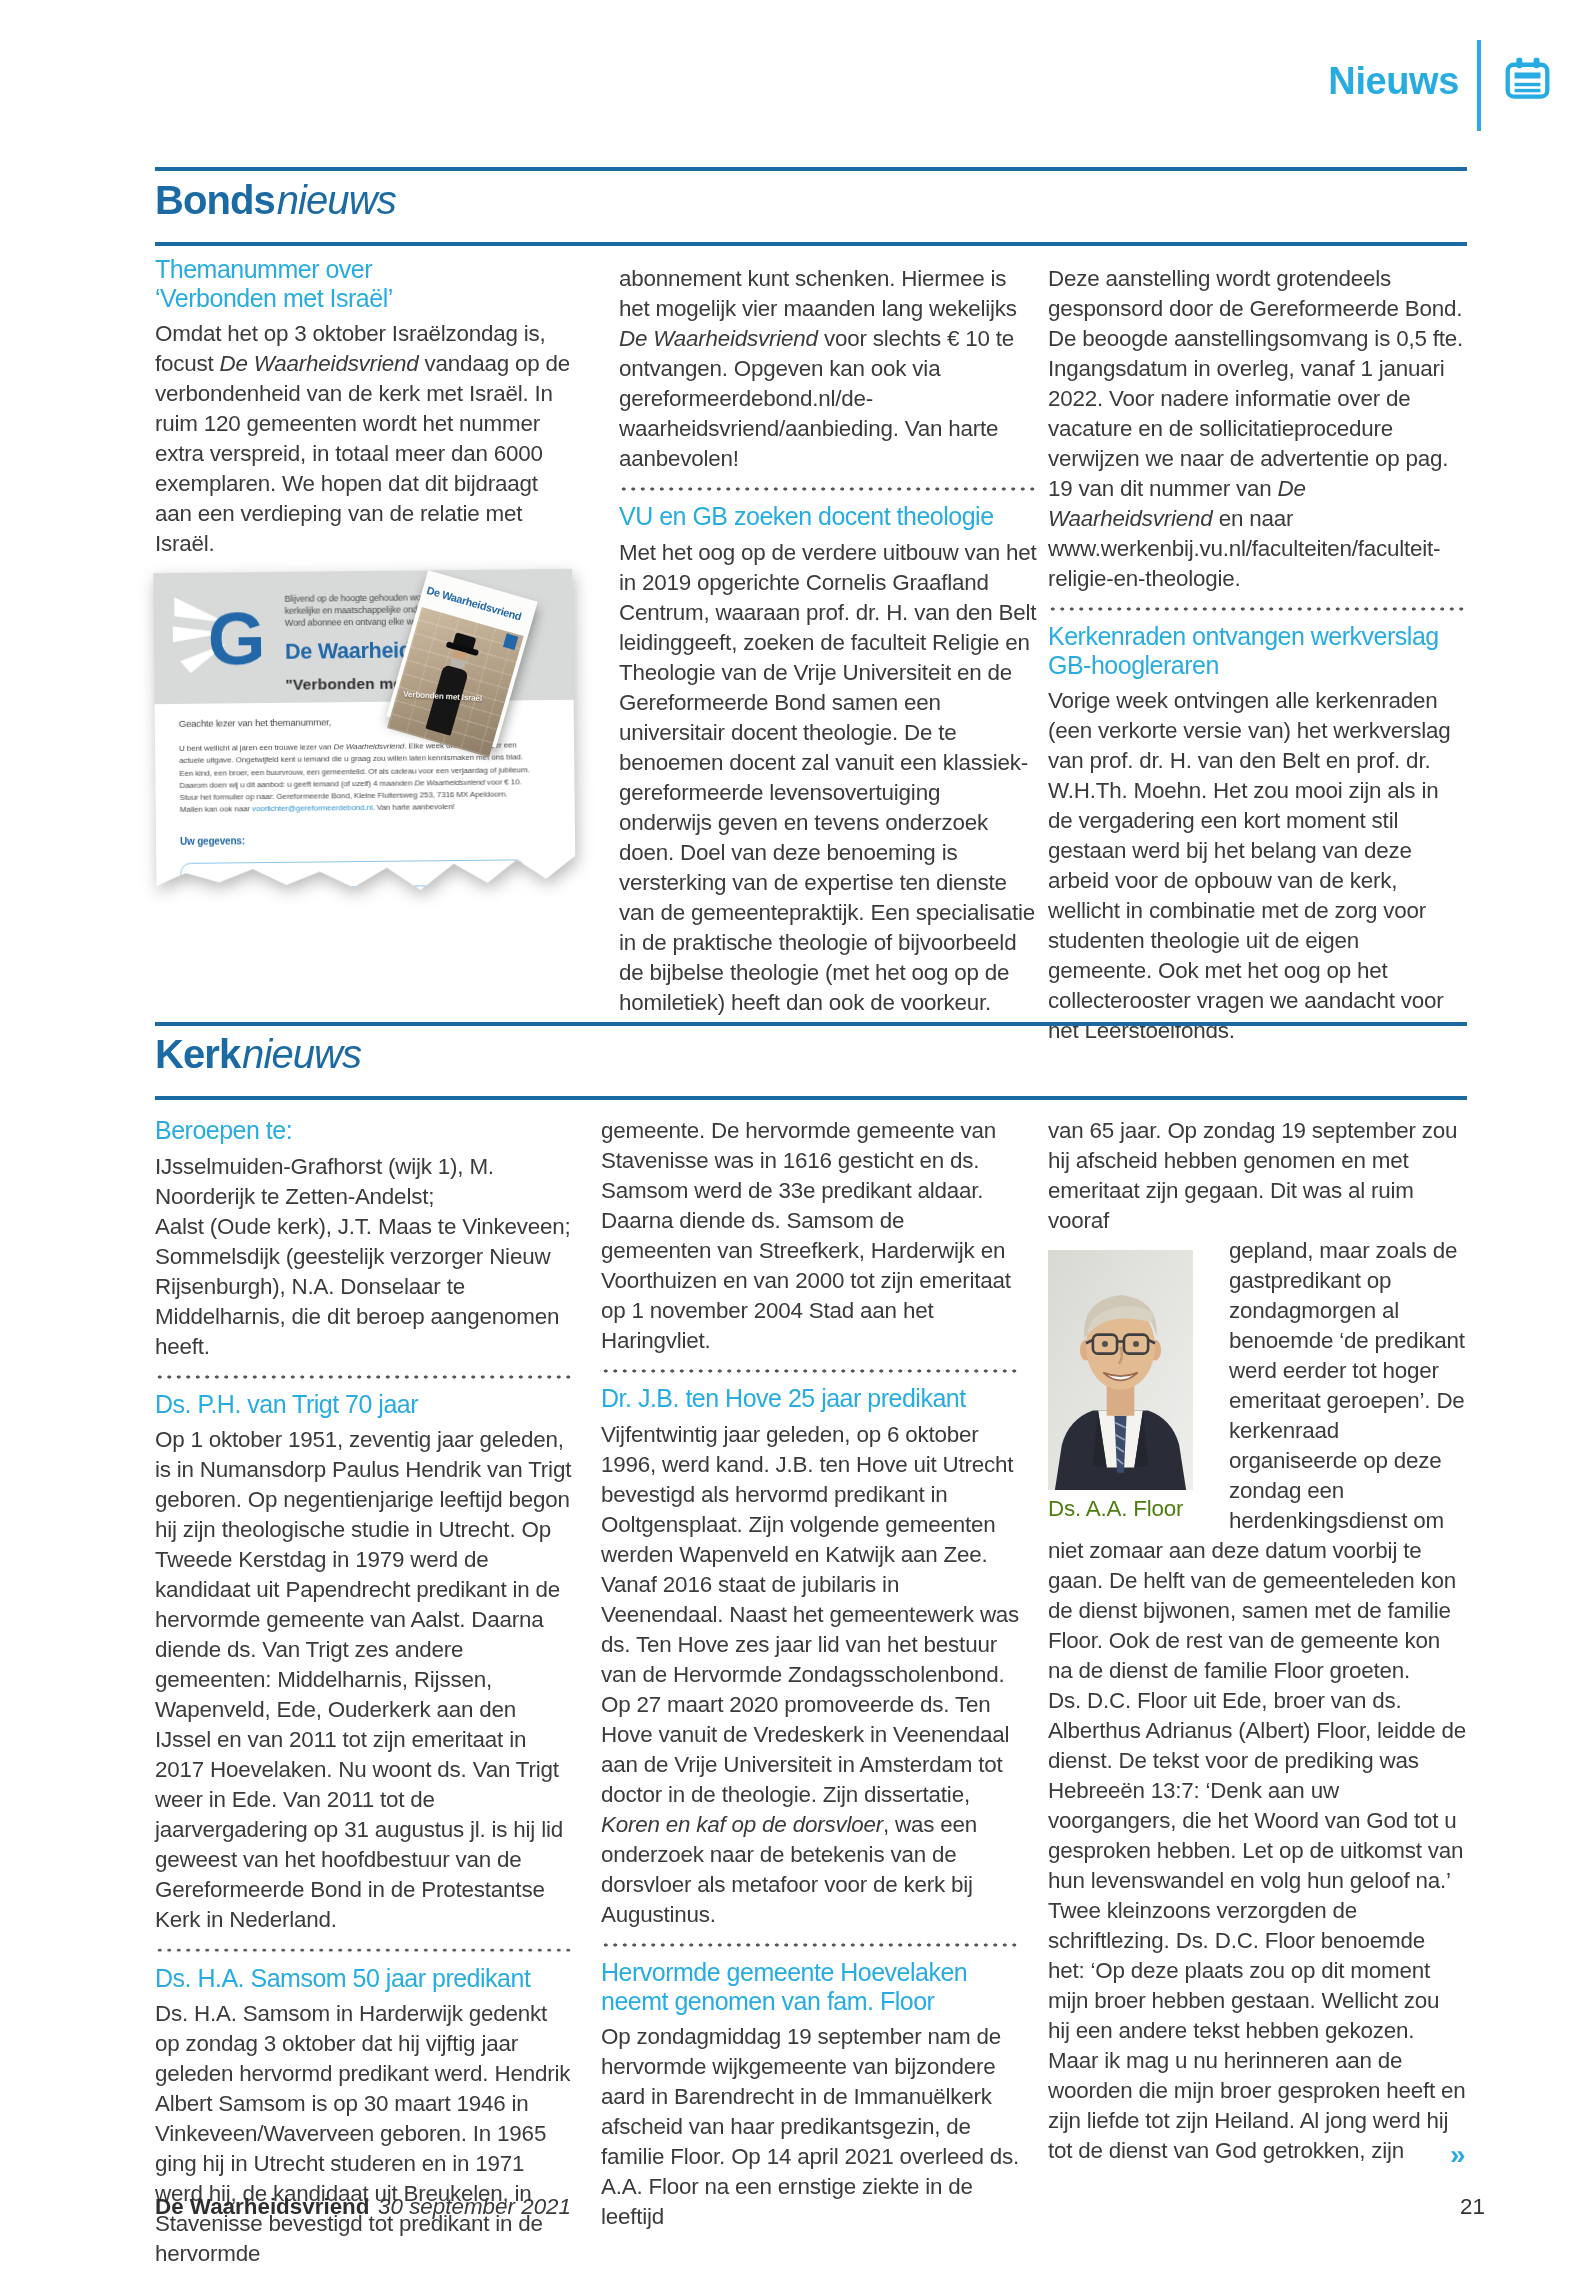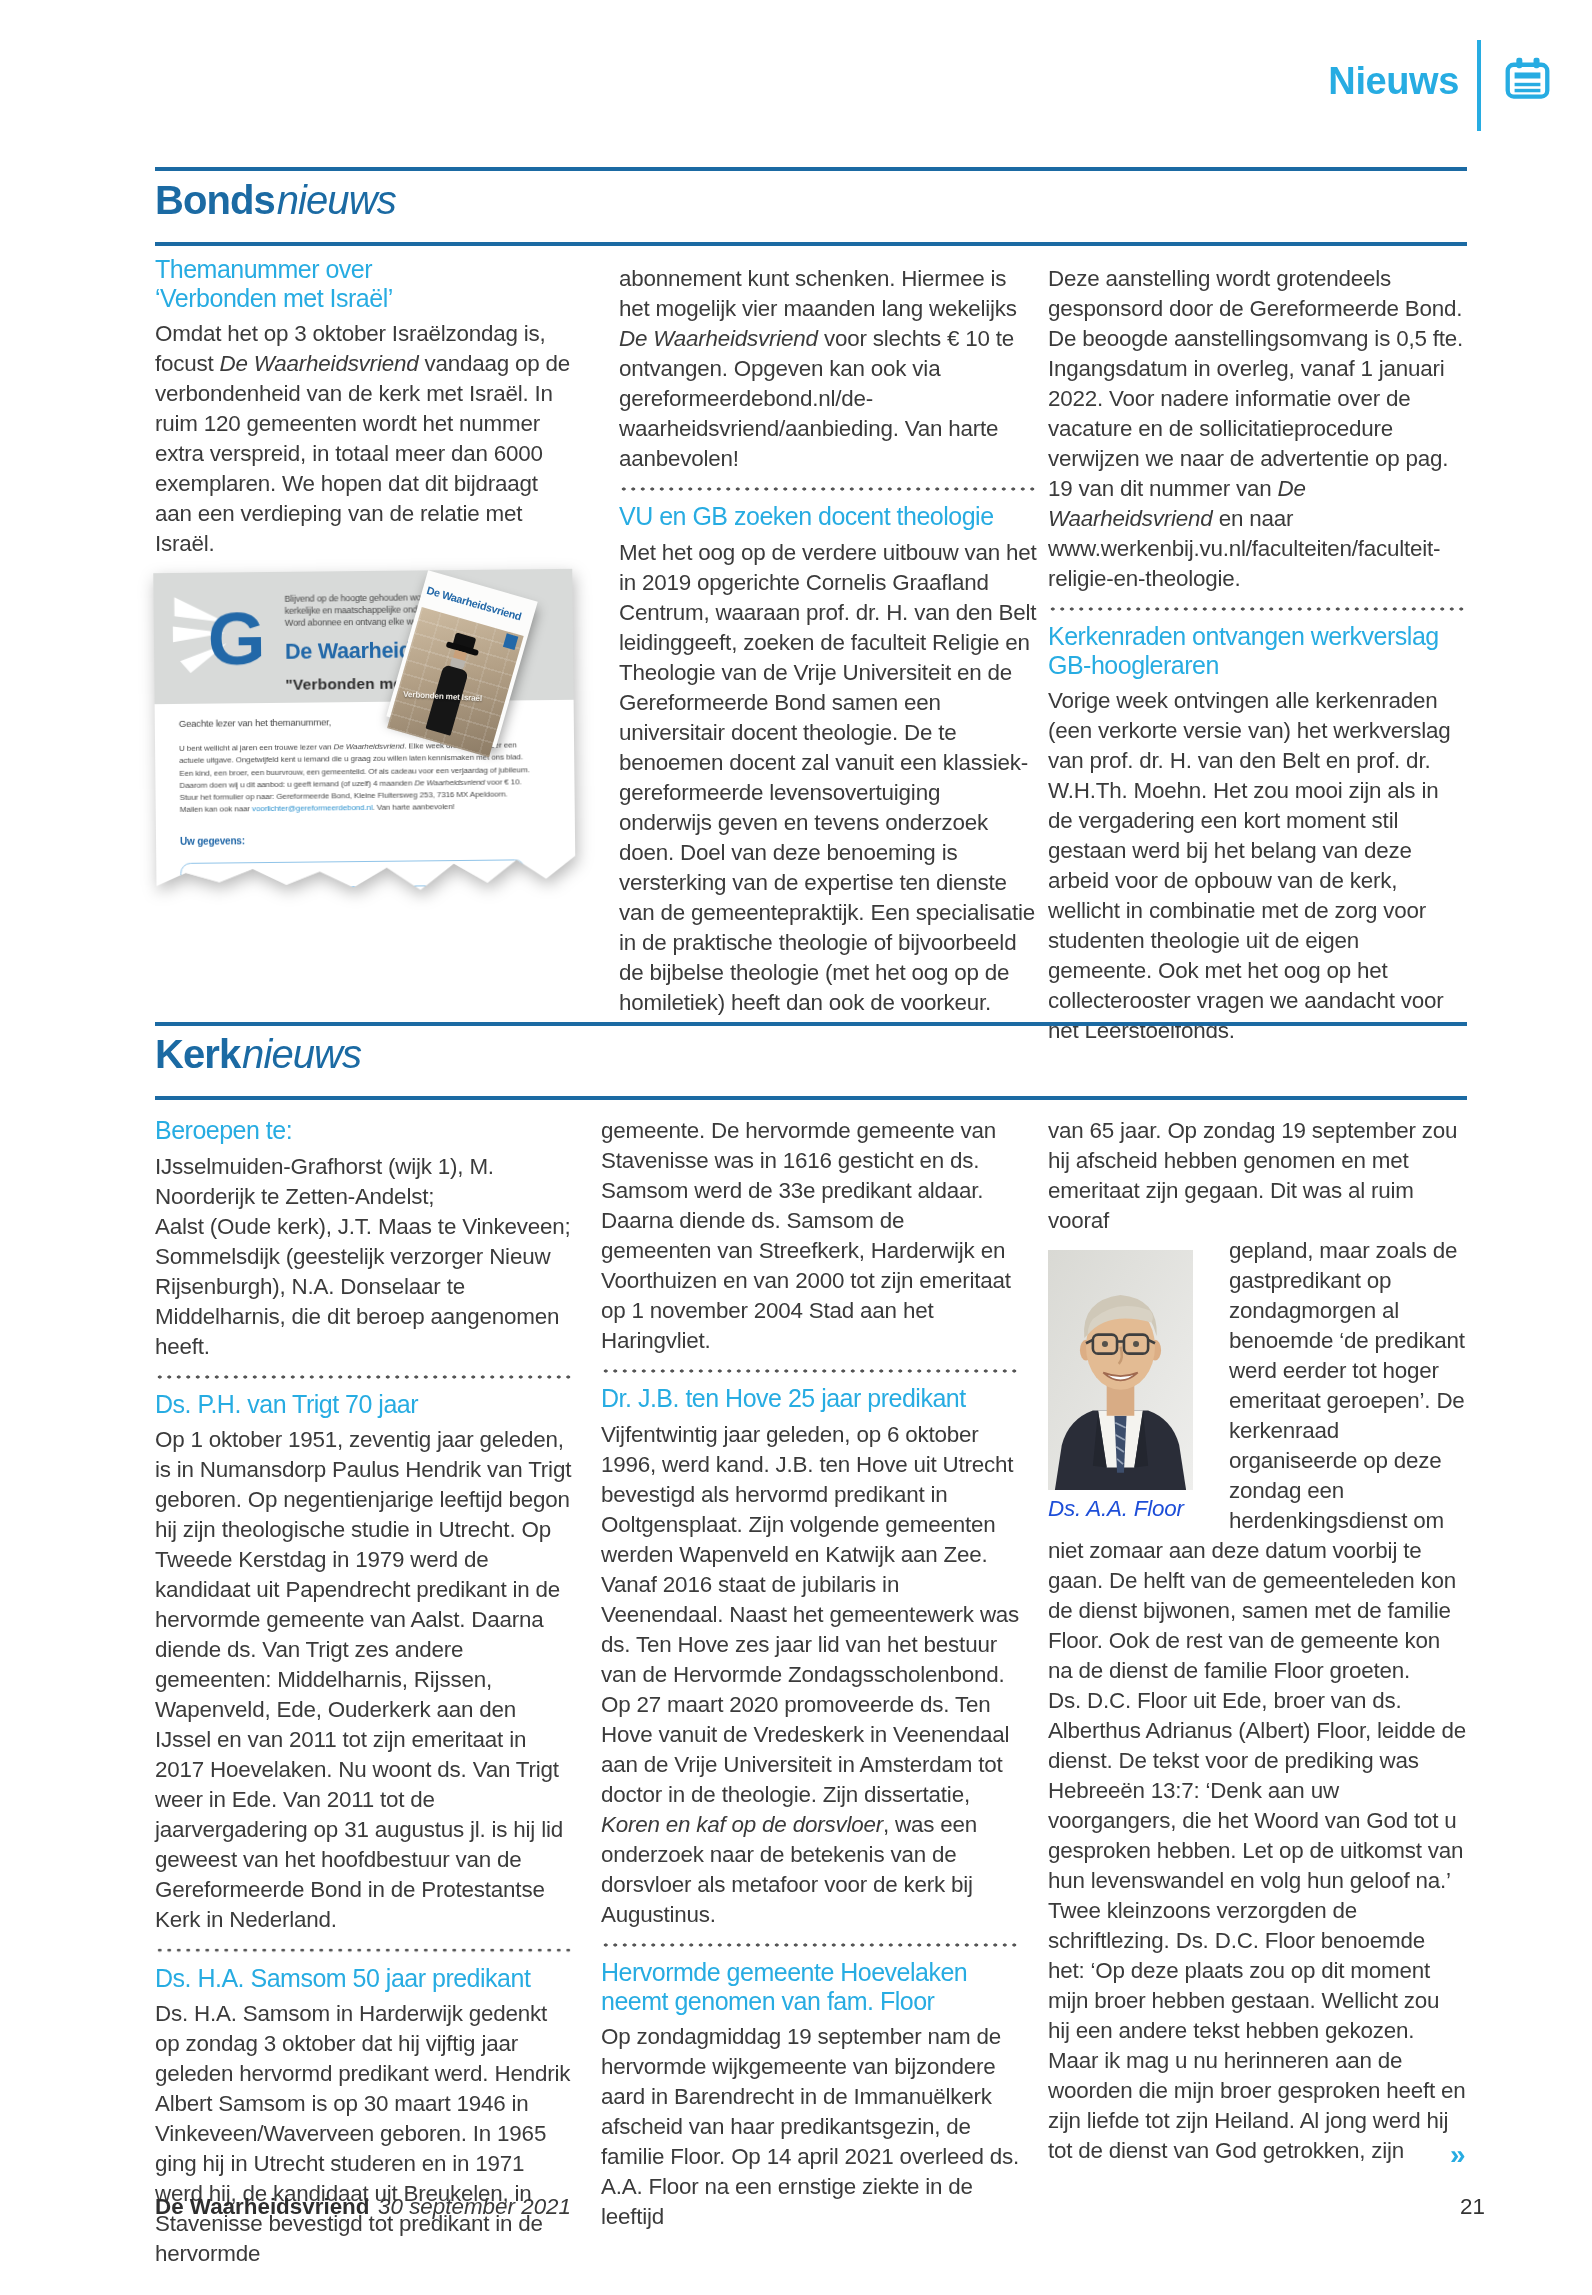--- a/index.html
+++ b/index.html
@@ -64,21 +64,21 @@
   .cv-brim{position:absolute;left:34px;top:26px;width:33px;height:6px;background:#0c0c0c;border-radius:2.6px}
   .cv-face{position:absolute;left:44px;top:32px;width:12px;height:9.5px;background:#c9a07a}
   .cv-beard{position:absolute;left:43px;top:40px;width:14px;height:11.2px;background:#b9b5ae;border-radius:0 0 5.2px 5.2px}
   .cv-body{position:absolute;left:37px;top:49px;width:26px;height:67px;background:#161616;border-radius:7px 7px 1.7px 1.7px}
   .cv-line{position:absolute;left:5.2px;bottom:33px;width:104px;font-size:8.2px;font-weight:700;color:#f3efe8;
            transform:rotate(-13deg);text-shadow:0 0.9px 1.7px rgba(0,0,0,.45);white-space:nowrap}
 
   
   .floor-box{float:left;width:145px;margin:14px 36px 5.2px 0}
   .floor-photo{width:145px;height:240px}
-  .floor-cap{font-style:italic;font-size:22.4px;line-height:28px;margin-top:5.2px;color:#1d4ed8}
+  .floor-cap{font-size:22.4px;line-height:28px;margin-top:5.2px;color:#4d7c0f}
 
   .cont{position:absolute;right:1.7px;bottom:-2.6px;color:#27ace2;font-weight:700;font-size:28px;line-height:28px}
 
   
   .footer{position:absolute;left:155px;top:2194px;width:1312px;
           font-size:22.4px;color:#2e2e2e}
   .footer b{font-weight:700}
   .footer em{margin-left:8.6px;color:#3a3a3a}
   .pagenum{position:absolute;left:1433px;top:2194px;width:52px;text-align:right;font-size:22.4px;color:#333}
 </style>

